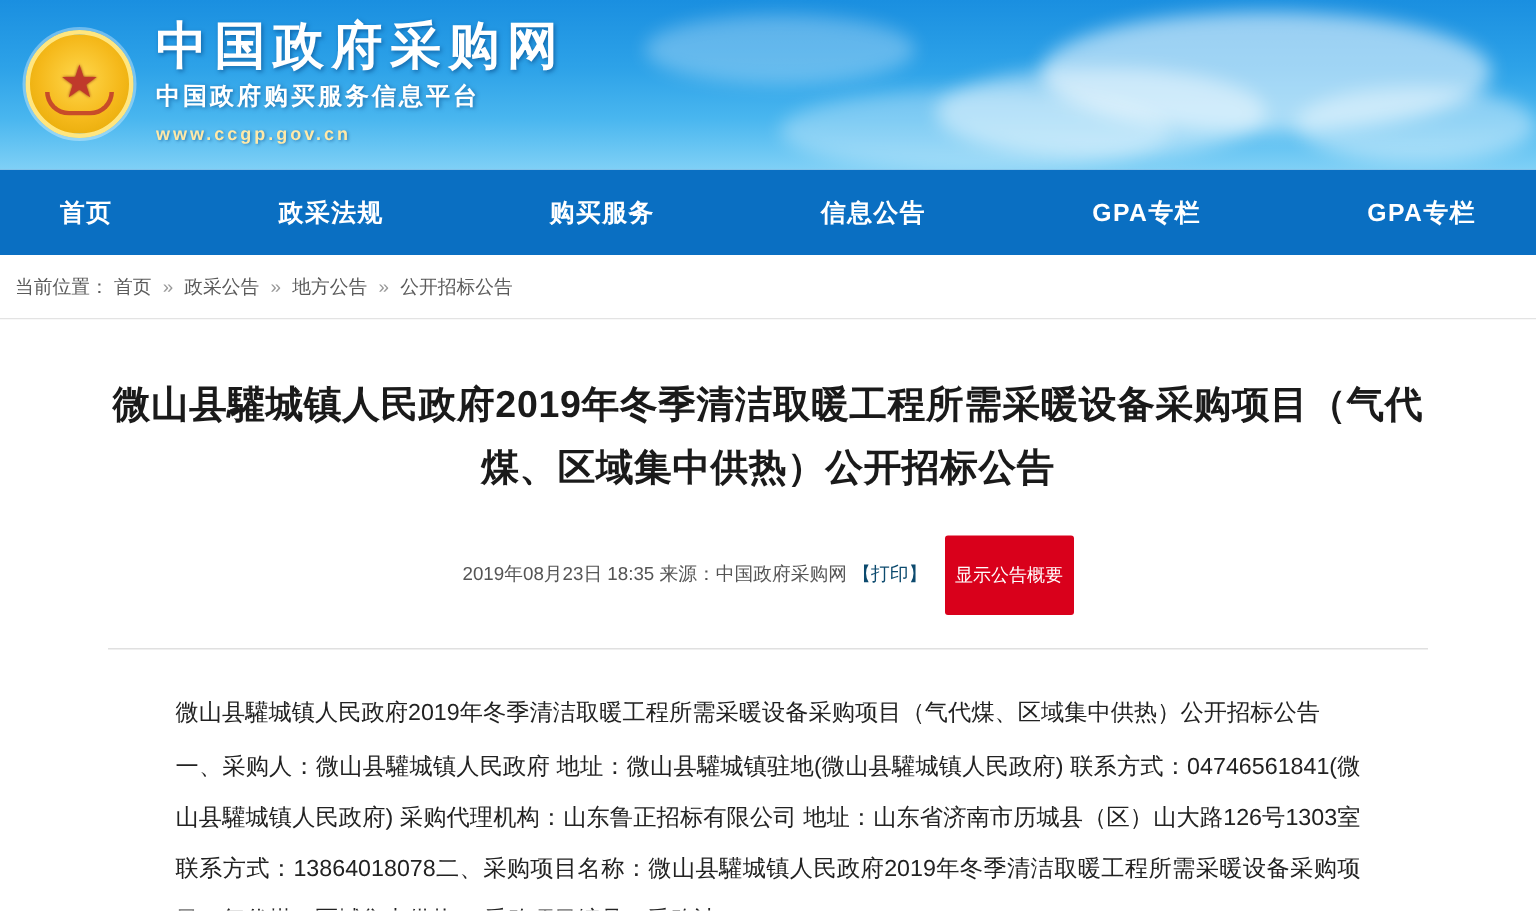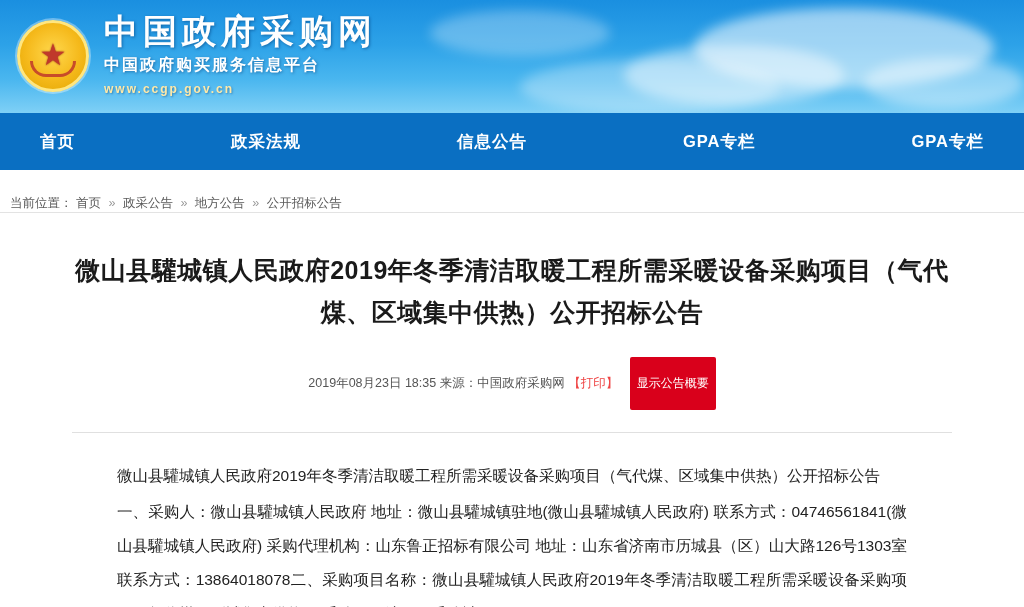--- a/index.html
+++ b/index.html
@@ -113,21 +113,21 @@
     white-space: nowrap;
   }
 
   
   .crumb-wrap {
     width: 1024px;
     height: 43px;
     background: #ffffff;
     border-bottom: 1px solid #e3e3e3;
     display: flex;
-    align-items: flex-end;
+    align-items: center;
     padding: 0 10px;
   }
   .crumb {
     font-size: 12.5px;
     color: #5a5a5a;
   }
   .crumb a {
     color: #5a5a5a;
     text-decoration: none;
     cursor: pointer;
@@ -158,21 +158,21 @@
     color: #1a1a1a;
     letter-spacing: .5px;
   }
   .meta {
     margin-top: 24px;
     text-align: center;
     font-size: 12.5px;
     color: #555555;
   }
   .meta .print {
-    color: #ef4444;
+    color: #0c4a6e;
     cursor: pointer;
   }
   .meta .summary-btn {
     display: inline-block;
     margin-left: 8px;
     background: #d9001b;
     color: #ffffff;
     font-size: 12px;
     padding: 18px 7px;
     border-radius: 2px;
@@ -214,20 +214,21 @@
   <div class="brand">
     <div class="line1">中国政府采购网</div>
     <div class="line2">中国政府购买服务信息平台</div>
     <div class="line3">www.ccgp.gov.cn</div>
   </div>
 </div>
 
 <div class="nav">
   <div class="nav-item">首页</div>
   <div class="nav-item">政采法规</div>
+  <div class="nav-item">购买服务</div>
   <div class="nav-item">信息公告</div>
   <div class="nav-item">GPA专栏</div>
   <div class="nav-item">GPA专栏</div>
 </div>
 
 <div class="crumb-wrap">
   <div class="crumb">
     <span>当前位置：</span>
     <a>首页</a>
     <span class="sep">»</span>

